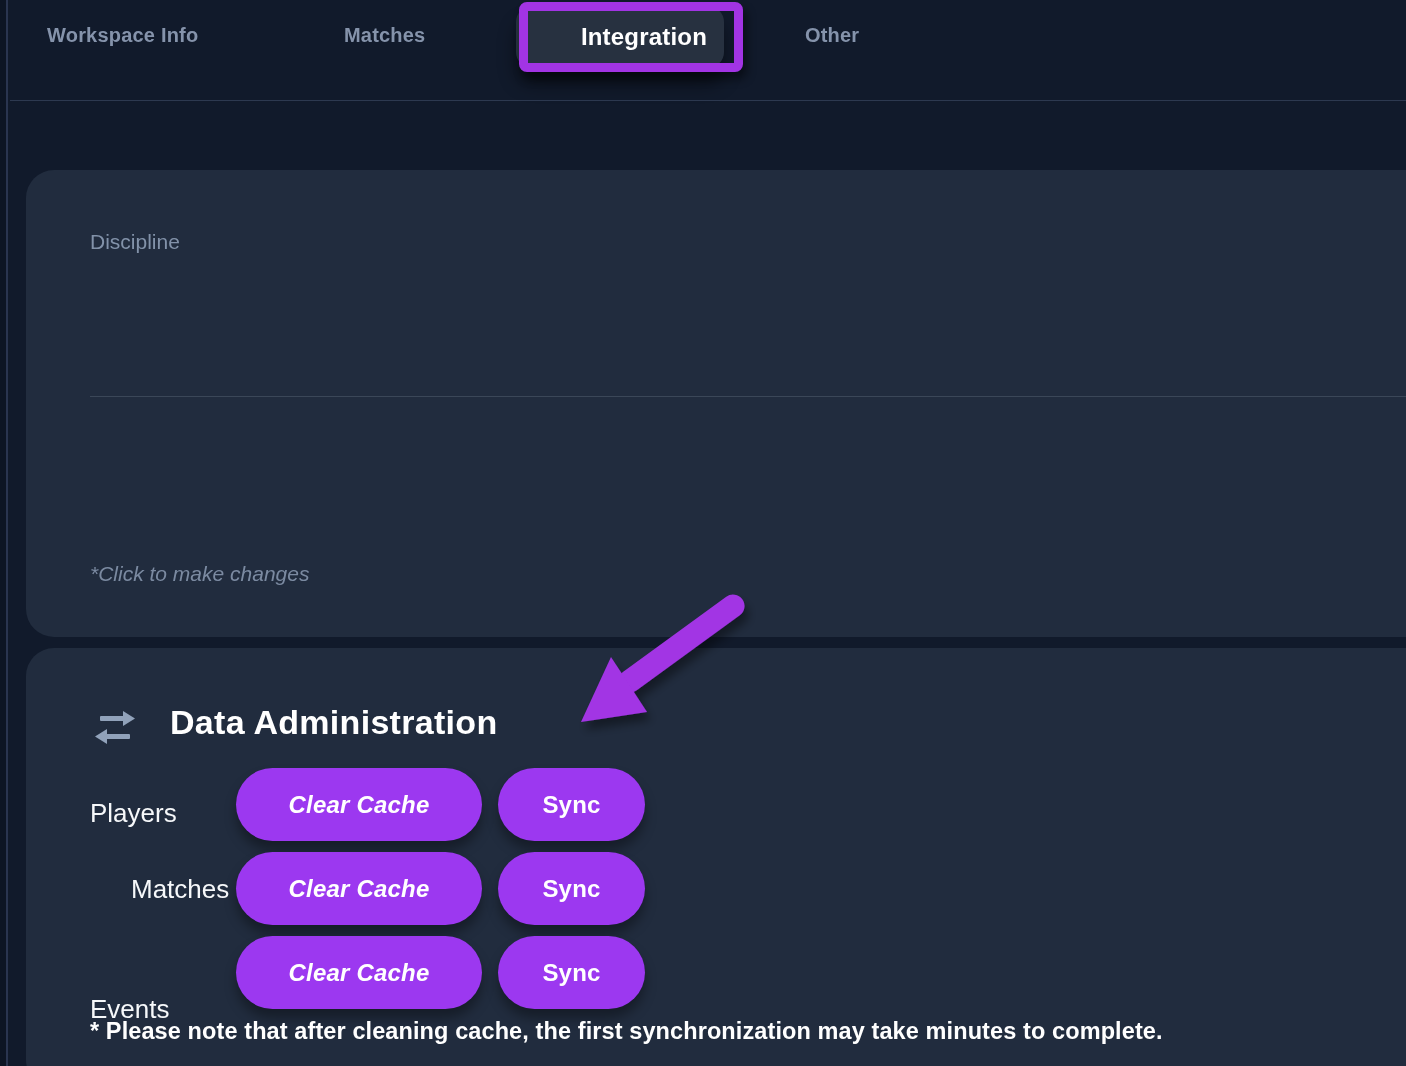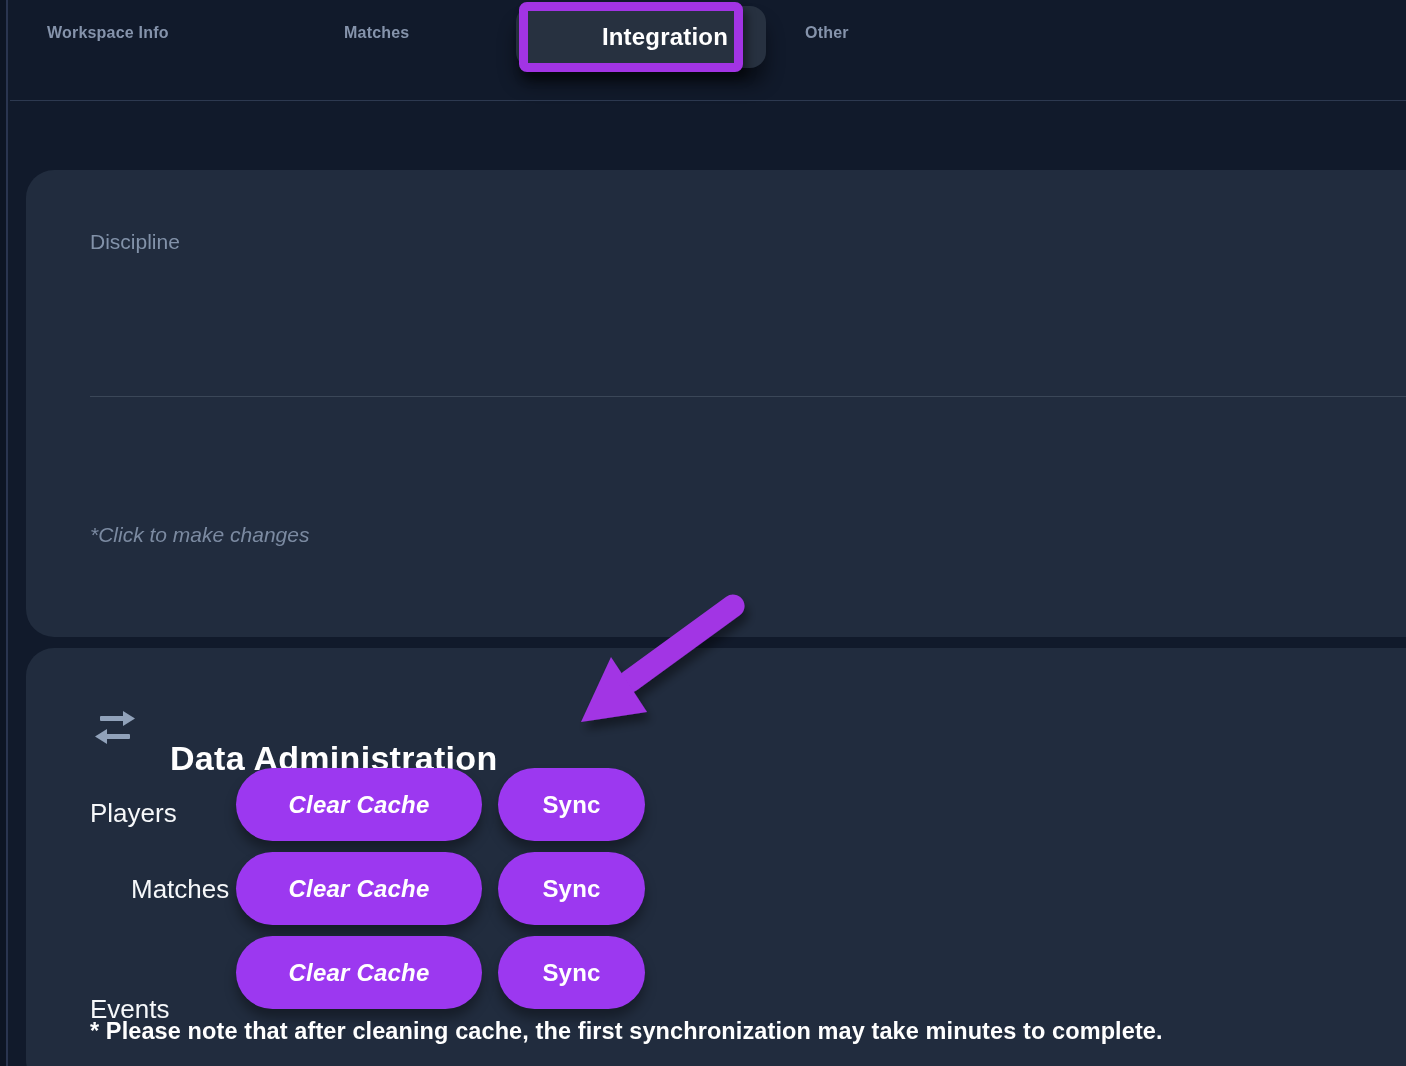--- a/index.html
+++ b/index.html
@@ -35,28 +35,28 @@
     border-right:2px solid var(--rail-line);
   }
   
   .tabbar{
     position:absolute;left:10px;right:0;top:0;height:101px;
     border-bottom:1px solid var(--divider);
   }
   .tab{
     position:absolute;top:24px;
     background:none;border:none;cursor:pointer;
-    font-family:inherit;font-size:16px;font-weight:600;
+    font-family:inherit;font-size:20px;font-weight:600;
     color:var(--tab-inactive);letter-spacing:.2px;
   }
   .tab.t0{left:37px;}
   .tab.t1{left:334px;}
   .tab.t3{left:785px;margin-left:10px;}
   .tab-pill{
-    position:absolute;left:506px;top:6px;width:250px;height:62px;
+    position:absolute;left:506px;top:6px;width:208px;height:62px;
     background:var(--tab-pill);border:none;border-radius:16px;cursor:pointer;
     font-family:inherit;font-size:24px;font-weight:700;color:#ffffff;
     box-shadow:0 16px 18px rgba(0,0,0,.45);
     letter-spacing:.2px;
     padding-left:48px;
   }
   .highlight-box{
     position:absolute;left:519px;top:2px;width:224px;height:70px;
     border:9px solid var(--annotation-purple);border-radius:8px;
     box-shadow:4px 7px 10px rgba(0,0,0,.45);
@@ -77,29 +77,29 @@
     position:absolute;left:64px;right:30px;top:226px;height:0;
     border:none;border-top:1.5px solid var(--hr);
   }
   .edit-btn{
     position:absolute;left:62px;top:264px;width:132px;height:72px;
     border:none;border-radius:36px;cursor:pointer;
     background:var(--edit-bg);
     font-family:inherit;font-size:25px;font-weight:700;color:var(--edit-text);
   }
   .edit-hint{
-    position:absolute;left:64px;top:353px;
+    position:absolute;left:64px;top:392px;
     font-size:21px;font-style:italic;color:var(--hint);font-weight:500;
   }
   
   .section-head{position:absolute;left:0;top:0;right:0;height:110px;}
   .transfer-icon{position:absolute;left:67px;top:61px;width:44px;height:37px;}
   .section-title{
     position:absolute;left:144px;top:55px;
-    font-size:34px;font-weight:700;color:#ffffff;letter-spacing:.3px;margin-top:36px;
+    font-size:34px;font-weight:700;color:#ffffff;letter-spacing:.3px;
   }
   .admin-row-label{
     position:absolute;left:64px;width:150px;
     font-size:26px;font-weight:500;color:var(--white);
   }
   .pill-btn{
     position:absolute;height:73px;border:none;border-radius:37px;cursor:pointer;
     background:var(--accent-purple);
     font-family:inherit;font-size:24px;font-weight:700;color:#ffffff;
     box-shadow:0 9px 12px rgba(0,0,0,.35);

